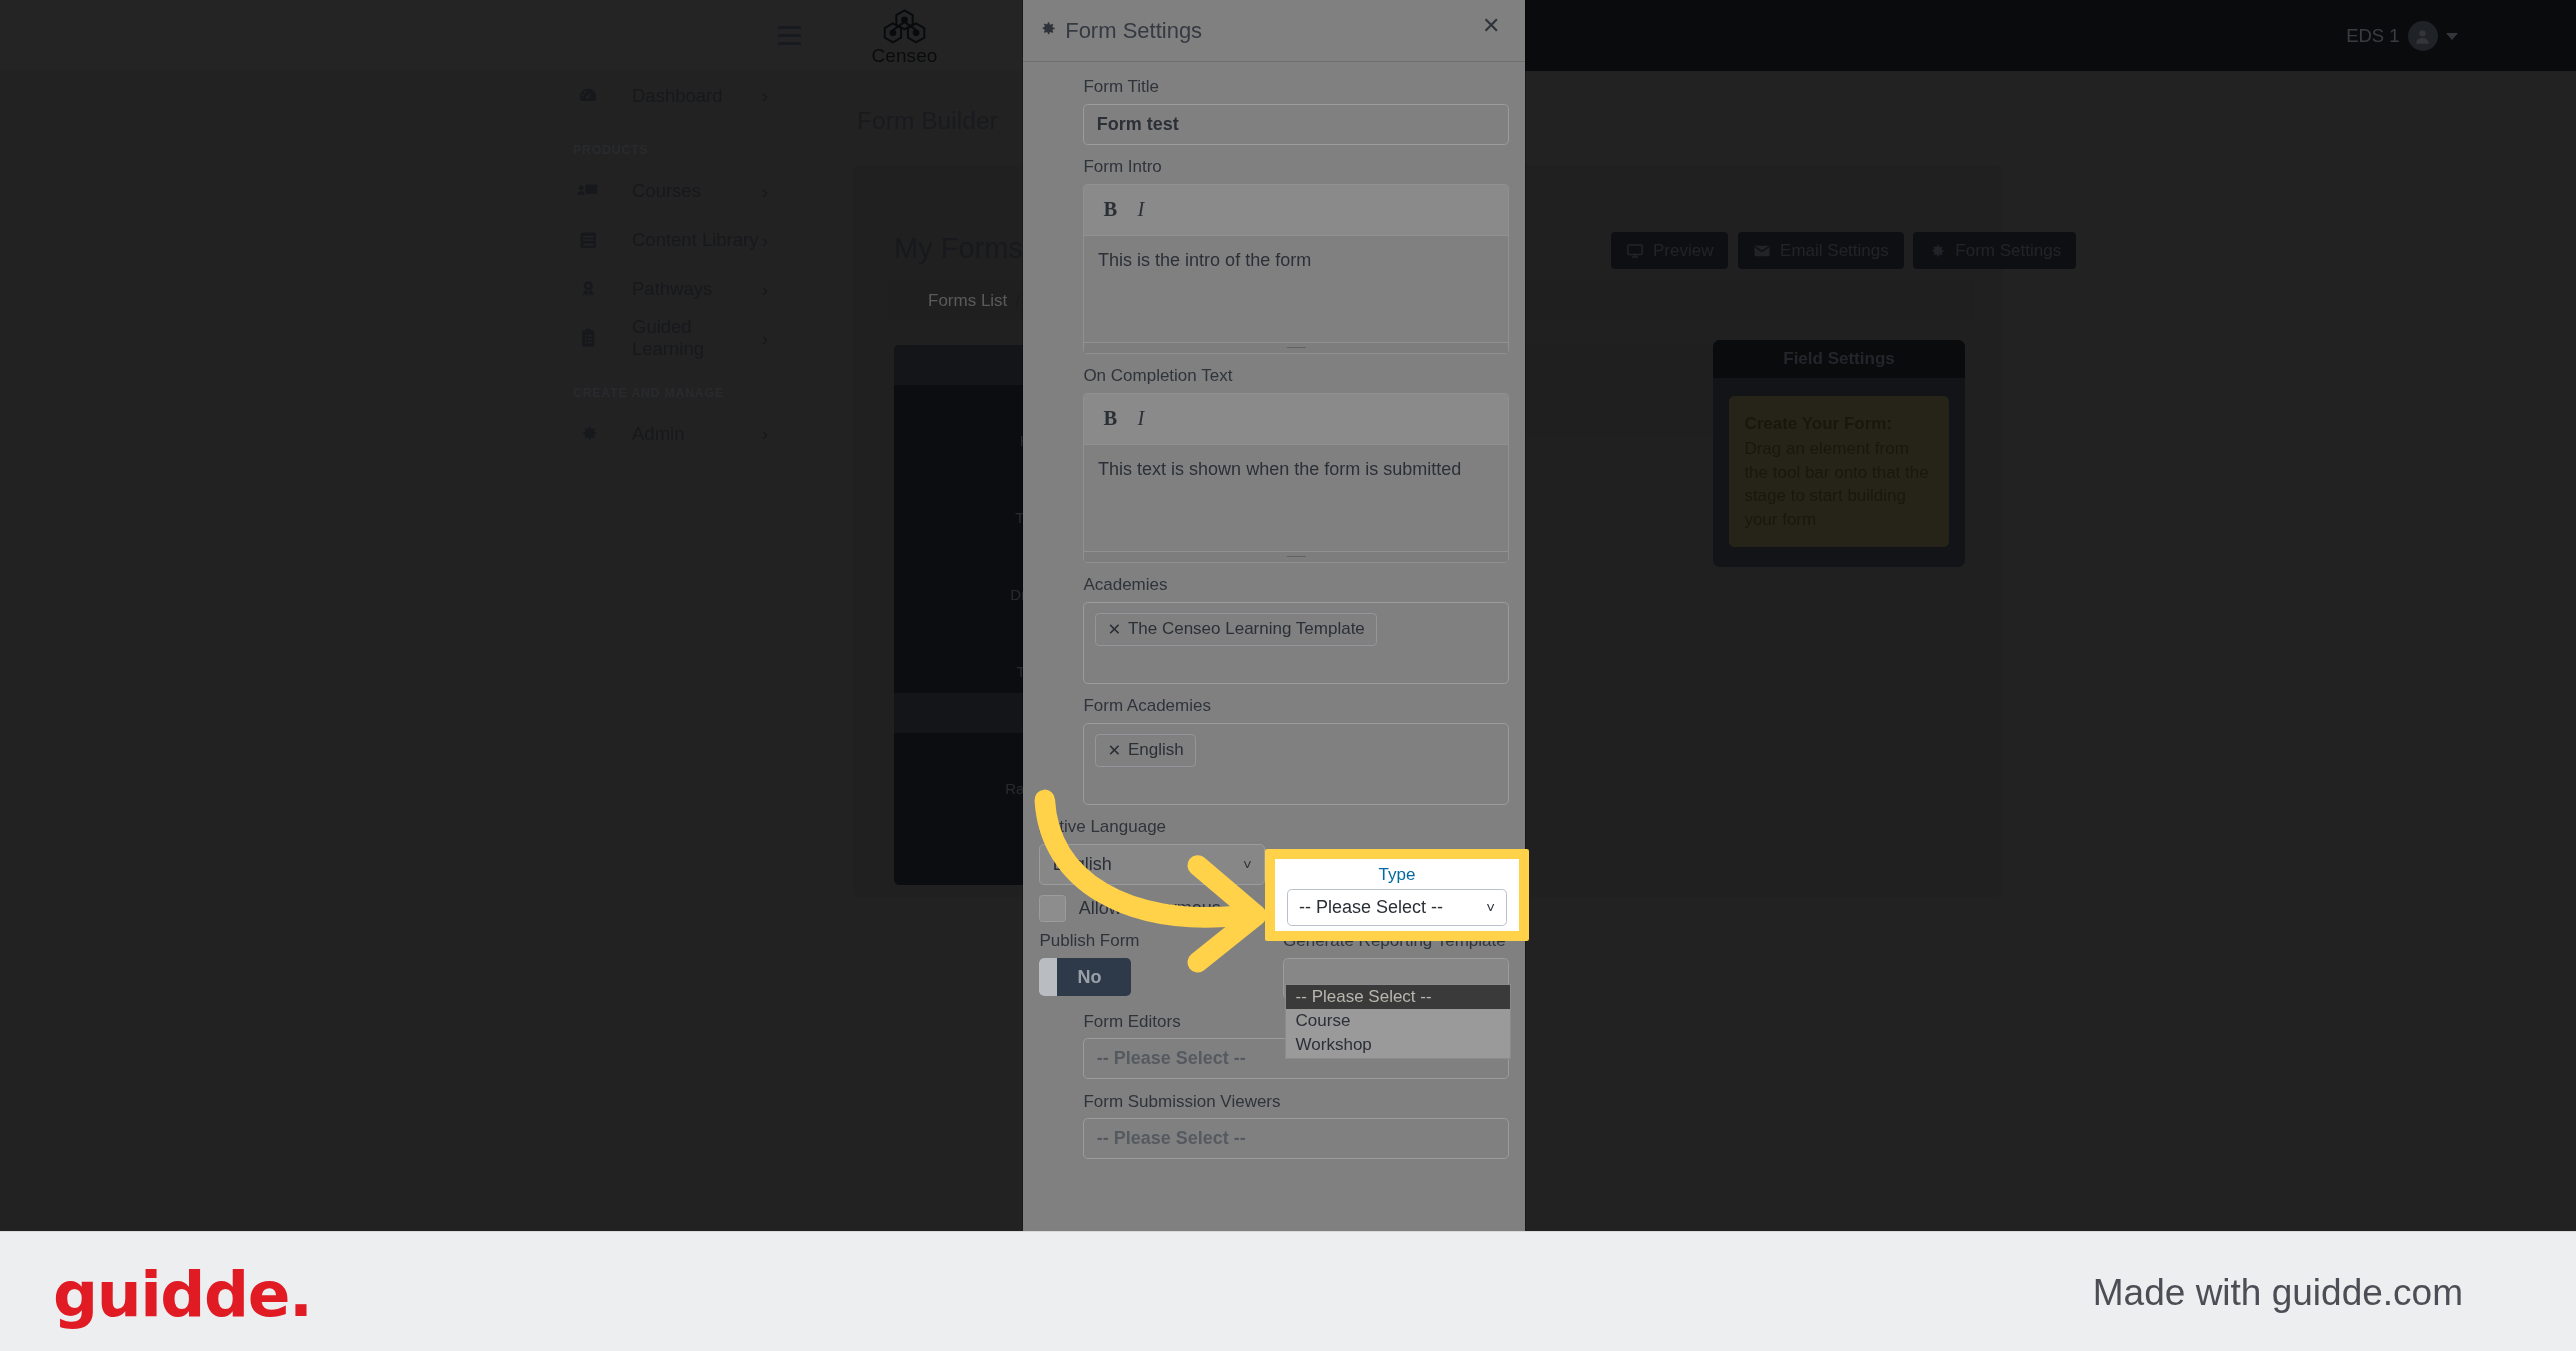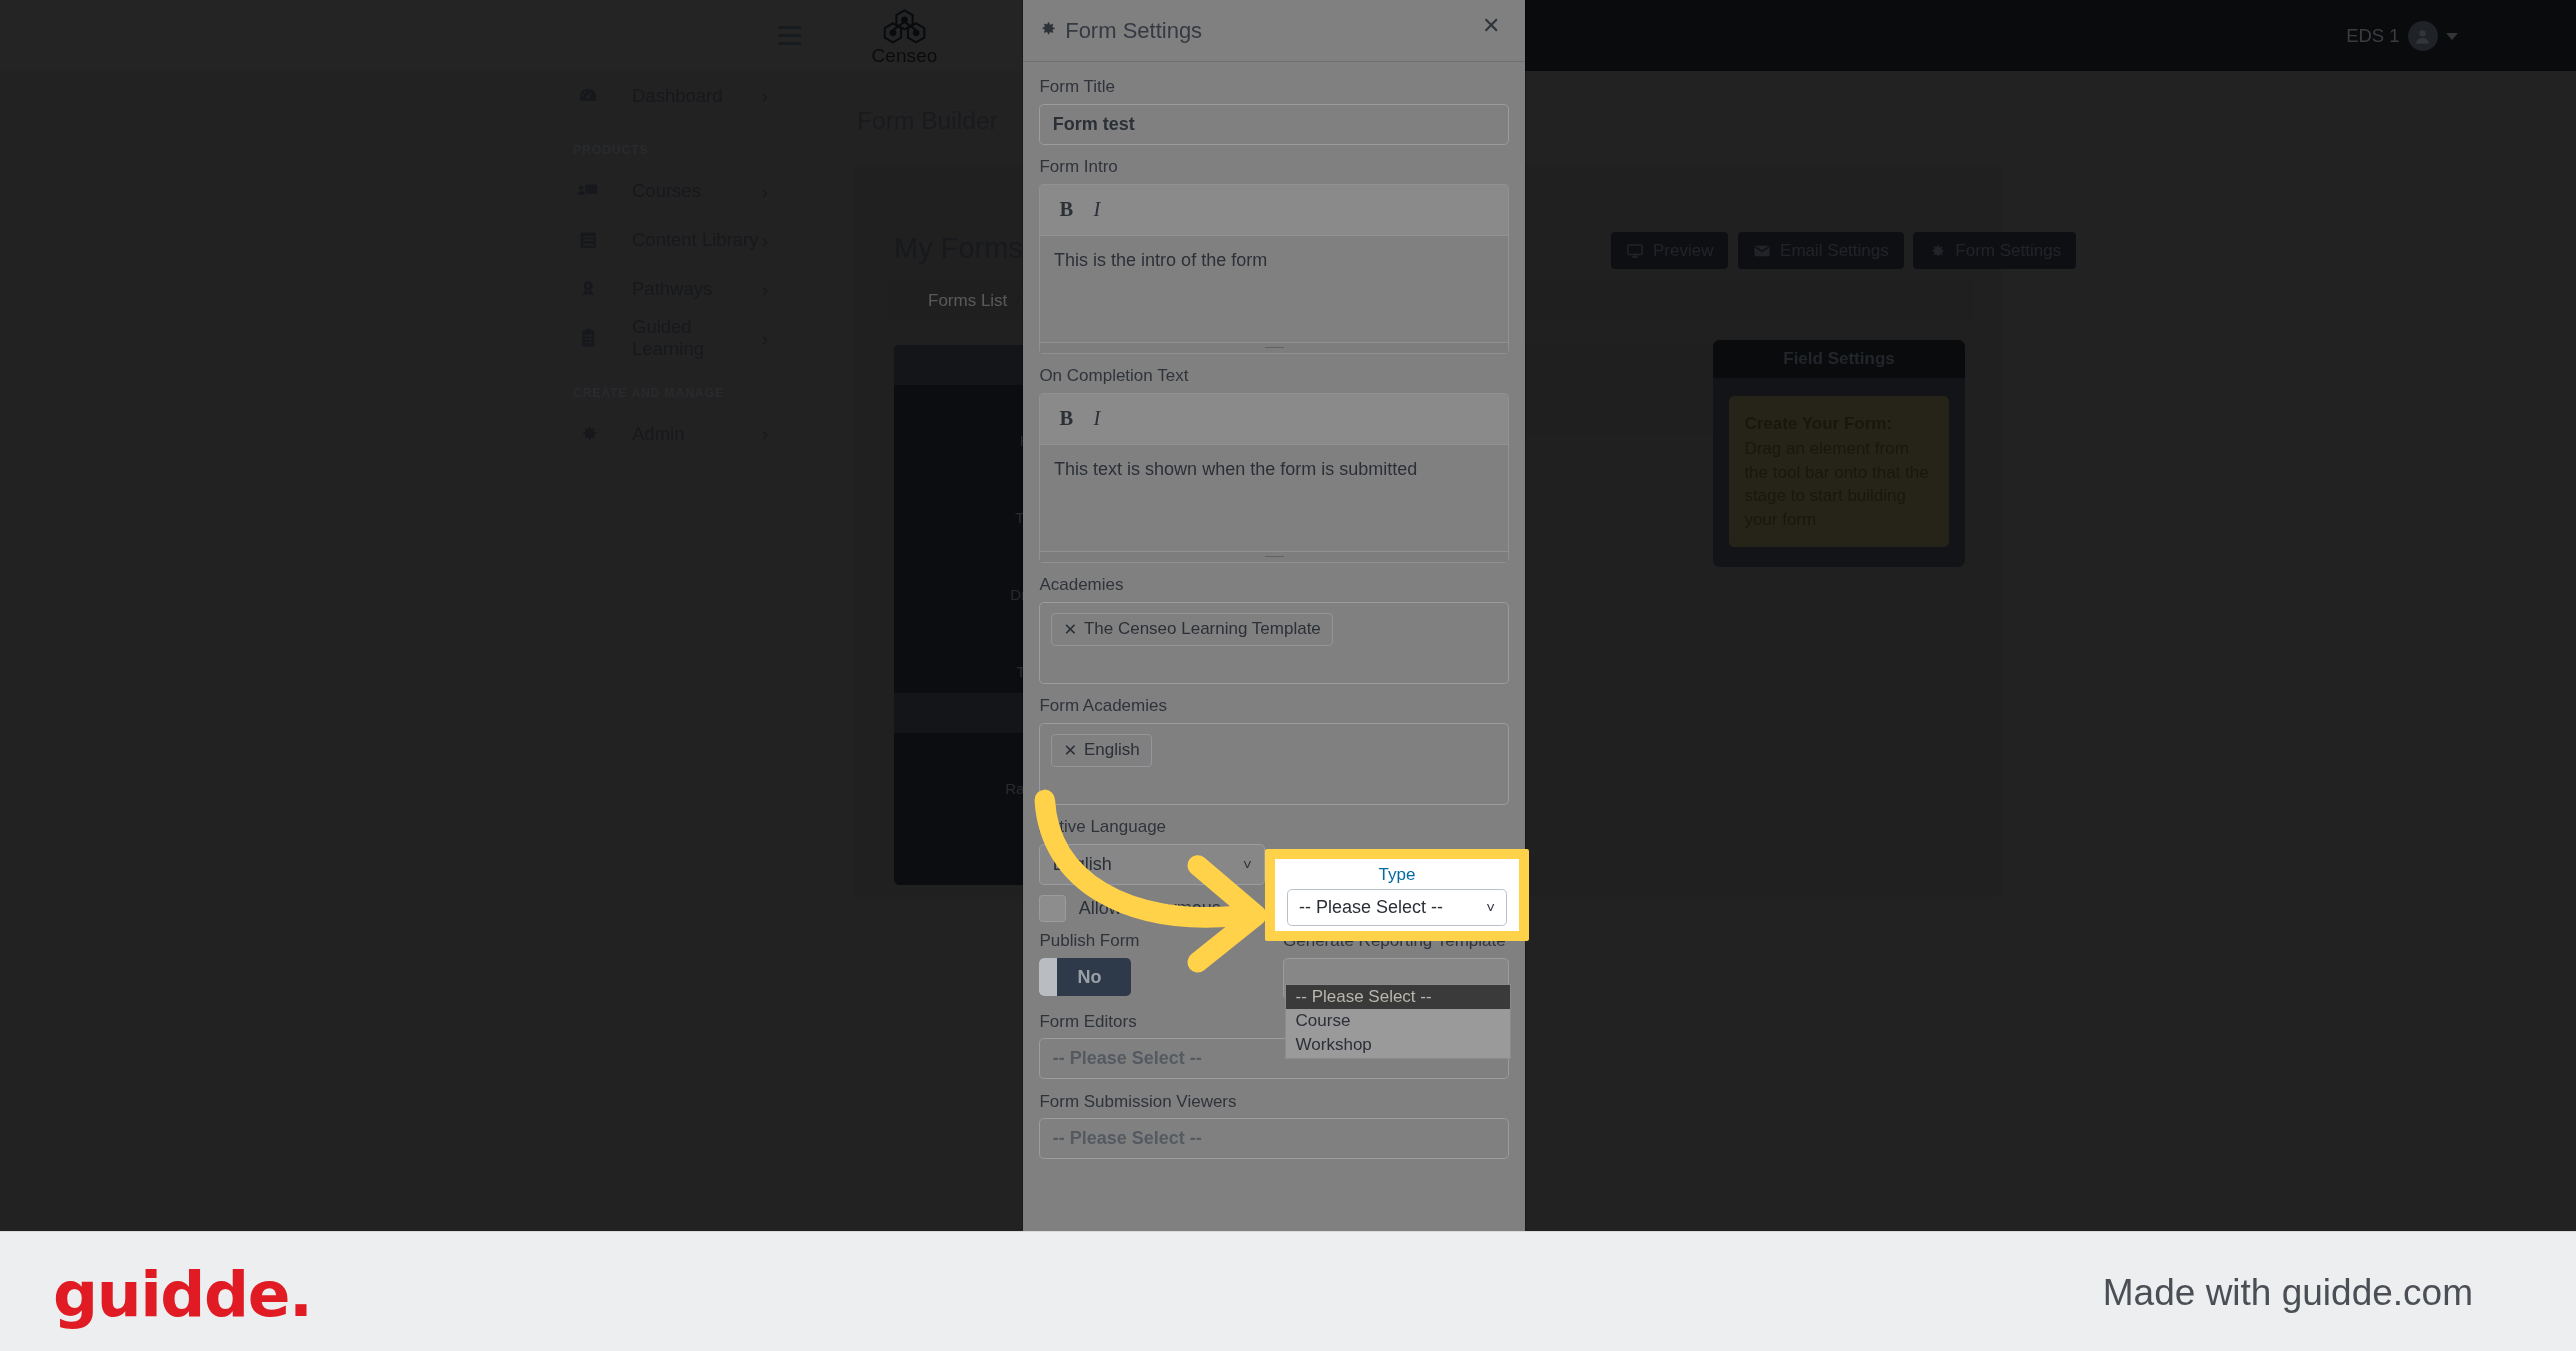--- a/index.html
+++ b/index.html
@@ -165,21 +165,21 @@
     height: 62px; display:flex; align-items:center; padding: 0 15px;
     border-bottom: 0.7px solid #6f6f6f;
   }
   #modal-title {
     display:flex; align-items:center; gap: 8.2px; font-size: 22px; color:#343942;
   }
   #modal-close {
     position:absolute; right: 24.6px; top: 15px; font-size: 22px; color:#2f333a; line-height:1;
   }
   #modal-body { padding: 15px 16.4px 0 16.4px; }
-  .fld { margin-bottom: 12.3px; }
+  .fld { margin-bottom: 12.3px; margin-left: 44px; }
   .flabel { font-size: 17px; color:#2f333a; margin-bottom: 6.8px; }
   .finput {
     width: 100%; height: 41px; border:0.7px solid #9a9d9f; border-radius:4.8px;
     background: transparent; display:flex; align-items:center; padding: 0 12.3px;
     font-size: 18px; color:#2b2f36;font-weight:bold;
   }
   .finput.placeholder { color:#555a61; }
   .editor {
     width:100%; border:0.7px solid #8f9294; border-radius:4.1px; background:transparent;
   }
@@ -267,21 +267,21 @@
   #footer {
     position:absolute; left:0; top:1231px; width:2576px; height:121px;
     background:#eceef0; border-top:0.7px solid #d8dadd;
   }
   #guidde-logo {
     position:absolute; left: 53px; top: 26px;
     font-size: 63px; font-weight: bold; color:#e01b24; letter-spacing:-1.4px;
     font-family:"DejaVu Sans", sans-serif;
   }
   #made-with {
-    position:absolute; right: 103px; top: 40px;
+    position:absolute; right: 113px; top: 40px;
     font-size: 37px; color:#4b4f55;
   }
 </style>
 </head>
 <body>
 
 <div id="app-root">
 
   <div id="topbar">
     <div id="topbar-dark"></div>

